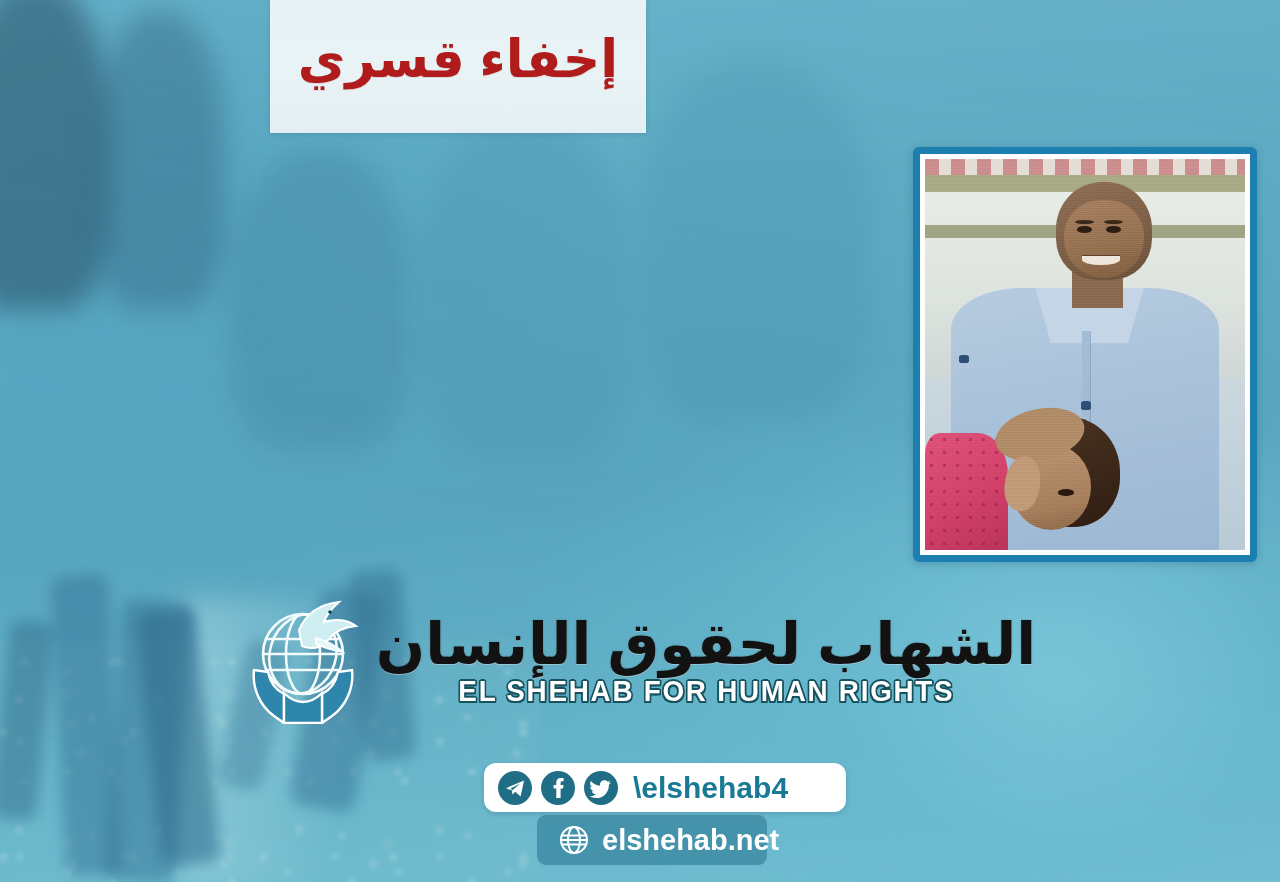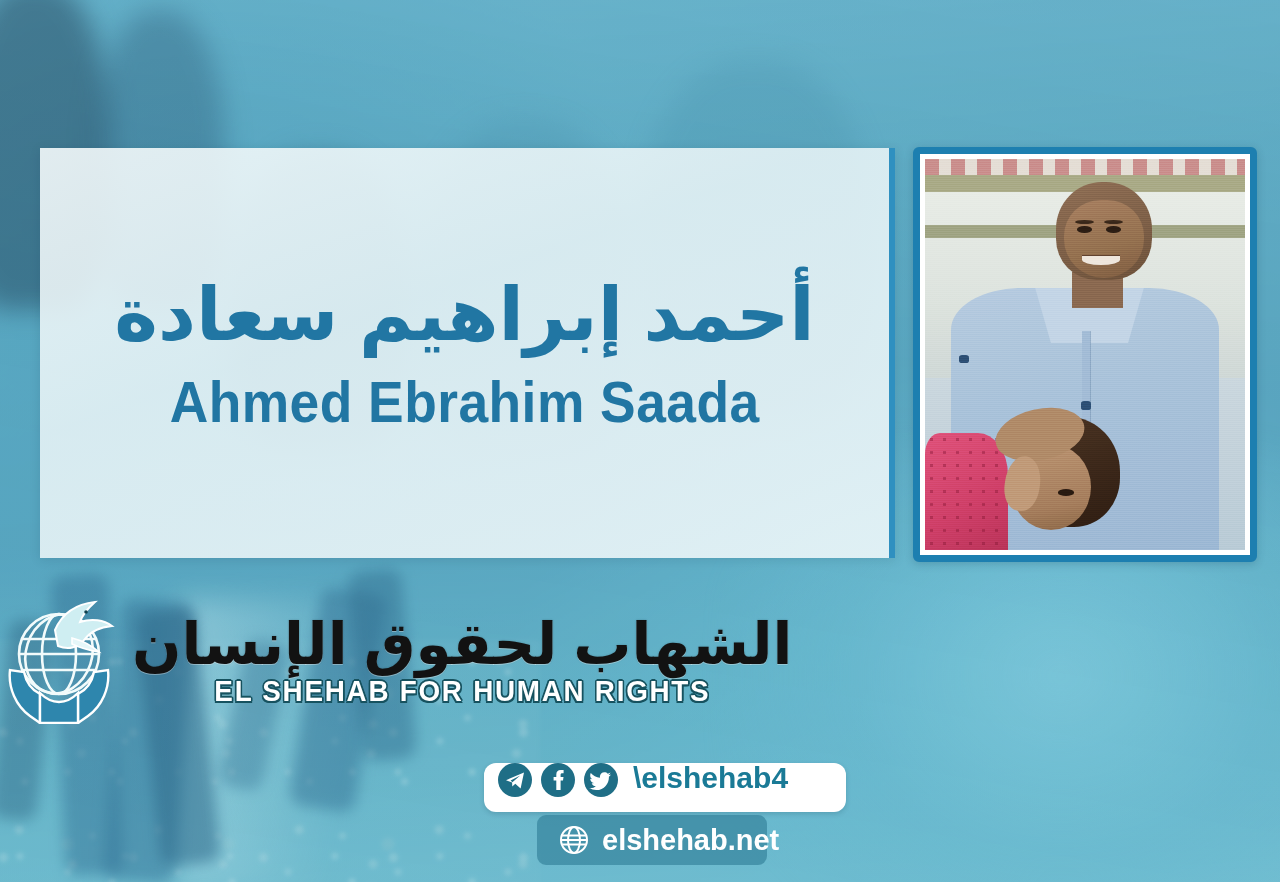--- a/index.html
+++ b/index.html
@@ -340,20 +340,21 @@
     mix-blend-mode: overlay;
   }
 
   
   .logo-block {
     position: absolute;
     left: 0; top: 596px;
     width: 1280px;
     display: flex;
     flex-direction: column;
+    align-items: center;
   }
   .logo-row {
     display: flex;
     align-items: center;
     gap: 14px;
   }
   .logo-mark { width: 118px; height: 128px; display: block; }
   .logo-words { display: flex; flex-direction: column; align-items: center; }
   .logo-ar {
     direction: rtl;
@@ -384,20 +385,21 @@
   }
 
   
   .social-pill {
     position: absolute;
     left: 484px; top: 763px;
     width: 362px; height: 49px;
     background: #ffffff;
     border-radius: 12px;
     display: flex;
+    align-items: center;
     gap: 9px;
     padding: 0 14px;
     box-sizing: border-box;
     box-shadow: 0 2px 5px rgba(10,50,70,.18);
   }
   .si { width: 34px; height: 34px; display: block; flex: 0 0 auto; }
   .social-handle {
     color: #1a7a96;
     font-size: 30px;
     font-weight: bold;
@@ -447,25 +449,24 @@
     <div class="bg-leg l2"></div>
     <div class="bg-leg l3"></div>
     <div class="bg-leg l7"></div>
     <div class="bg-leg l4"></div>
     <div class="bg-leg l5"></div>
     <div class="bg-sheen"></div>
     <div class="bg-tint"></div>
     <div class="bg-tint2"></div>
   </div>
 
-
-  <div class="card">
-    <div class="name-ar">أحمد إبراهيم سعادة</div>
-    <div class="name-en">Ahmed Ebrahim Saada</div>
+  <div class="banner">
+    <div class="banner-text">إخفاء قسري</div>
   </div>
+
 
   <div class="portrait-frame">
     <div class="portrait" aria-label="photo of man in light blue shirt holding a child">
       <div class="ph-wallpaper"></div>
       <div class="ph-wall"></div>
       <div class="ph-slat s1"></div>
       <div class="ph-slat s2"></div>
       <div class="ph-shirt"></div>
       <div class="ph-collar-l"></div>
       <div class="ph-collar-r"></div>

